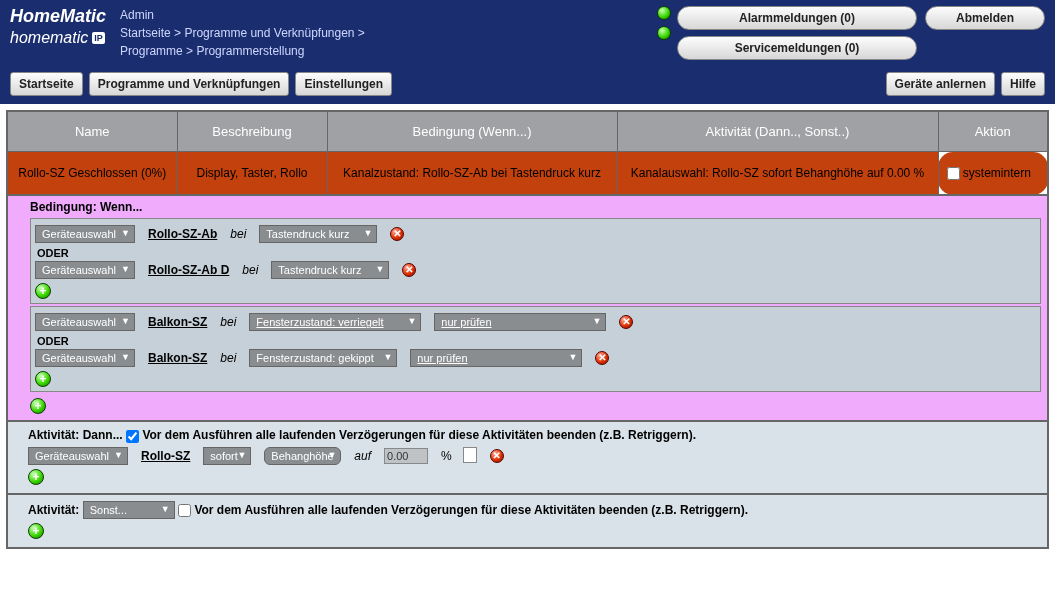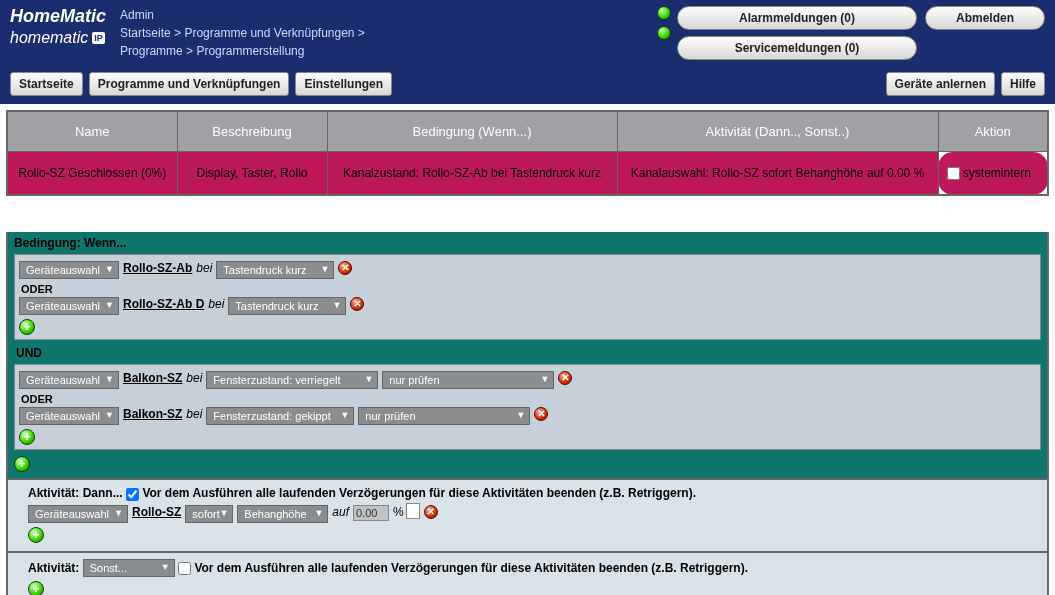--- a/index.html
+++ b/index.html
@@ -14,37 +14,37 @@
 .indicators { display:flex; flex-direction:column; gap:6px; margin-right:6px; align-items:center;}
 .led { width:14px; height:14px; border-radius:50%; background: radial-gradient(circle at 35% 30%, #c4ffb0, #3bd800 55%, #157500); border:1px solid #0a4000; }
 .hdr-buttons { display:grid; grid-template-columns: 240px 120px; gap:6px 8px; }
 .hdr-btn { background: linear-gradient(#fdfdfd,#d7d7d7); border:1px solid #888; border-radius:12px; padding:4px 0; text-align:center; font-size:12px; font-weight:bold; cursor:pointer; color:#222;}
 .navbar { background:#1a2d6e; padding:4px 10px 8px 10px; display:flex; gap:6px; }
 .nav-btn { background: linear-gradient(#fdfdfd,#d7d7d7); border:1px solid #888; border-radius:3px; padding:4px 8px; font-size:12px; font-weight:bold; cursor:pointer; color:#222;}
 .nav-spacer { flex:1; }
 .content { padding:6px; }
 .main-table { width:100%; border-collapse:collapse; border:2px solid #666; }
 .main-table th { background:#9fa1a4; color:#fff; font-weight:normal; padding:12px 4px; border:1px solid #666; font-size:13px;}
-.main-table td { background:#be185d; padding:14px 8px; border:1px solid #666; font-size:12px; text-align:center;}
-.section { border:2px solid #666; border-top:none; padding:4px 6px 6px 6px; background:#0f766e;margin-top:36px; }
+.main-table td { background:#c2410c; padding:14px 8px; border:1px solid #666; font-size:12px; text-align:center;}
+.section { border:2px solid #666; border-top:none; padding:4px 6px 6px 22px; background:#f0abfc; }
 .sec-title { font-weight:bold; font-size:12px; margin-bottom:4px; }
 .cond-box { border:1px solid #888; background:#c6d0d8; padding:6px 4px 4px 4px; margin-bottom:2px; }
-.cond-row { display:flex; align-items:flex-start; gap:4px; margin-bottom:4px; flex-wrap:wrap;}
+.cond-row { display:flex; align-items:center; gap:13px; margin-bottom:4px; flex-wrap:wrap;}
 .fake-select { background:#8a8d90; color:#fff; padding:2px 18px 2px 6px; font-size:11px; position:relative; border:1px solid #666; cursor:pointer; display:inline-block; white-space:nowrap;}
 .fake-select::after { content:"▼"; position:absolute; right:4px; top:2px; font-size:9px; color:#fff;}
 .dev-link { font-weight:bold; text-decoration:underline; color:#000; cursor:pointer;}
 .italic { font-style:italic; }
 .oder { font-weight:bold; font-size:11px; margin:2px 0 2px 2px;}
 .und { font-weight:bold; font-size:12px; padding:4px 0 4px 2px;}
 .add-icon { width:16px; height:16px; border-radius:50%; background: radial-gradient(circle at 35% 30%, #d0ffc0, #3bd800 55%, #157500); border:1px solid #0a4000; display:inline-flex; align-items:center; justify-content:center; color:#fff; font-weight:bold; font-size:12px; cursor:pointer; line-height:1;}
 .del-icon { width:14px; height:14px; border-radius:50%; background: radial-gradient(circle at 35% 30%, #ffb0a0, #e03000 55%, #7a1000); border:1px solid #5a0000; display:inline-flex; align-items:center; justify-content:center; color:#fff; font-weight:bold; font-size:10px; cursor:pointer; line-height:1;}
-.num-input { width:36px; padding:1px 2px; font-size:11px; border:1px solid #888; background:#c0c3c6; color:#333;}
+.num-input { width:44px; padding:1px 2px; font-size:11px; border:1px solid #888; background:#c0c3c6; color:#333;}
 .chk { vertical-align:middle; }
-.ws-small { width:172px; display:inline-block;}
-.ws-med { width:91px; display:inline-block;}
+.ws-small { width:172px; display:inline-block;text-decoration:underline;}
+.ws-med { width:77px; display:inline-block;border-radius:6px;}
 .activity-sec { border:2px solid #666; border-top:none; padding:6px 6px 8px 20px; background:#d9e2e8;}
 .copy-icon { width:12px; height:14px; background:#fff; border:1px solid #888; display:inline-block; position:relative; cursor:pointer;}
 .copy-icon::before { content:""; position:absolute; top:-3px; left:-3px; width:12px; height:14px; background:#fff; border:1px solid #888;}
 .aktion-cell { text-align:left !important; white-space:nowrap;border-radius:15px;}
 </style>
 </head>
 <body>
 
 <div class="header">
   <div class="logo-area">
@@ -121,21 +121,20 @@
     <div class="cond-row">
       <span class="fake-select">Geräteauswahl</span>
       <span class="dev-link">Rollo-SZ-Ab D</span>
       <span class="italic">bei</span>
       <span class="fake-select" style="width:118px">Tastendruck kurz</span>
       <span class="del-icon">✕</span>
     </div>
     <span class="add-icon">+</span>
   </div>
 
-  <div class="und">UND</div>
 
   <div class="cond-box">
     <div class="cond-row">
       <span class="fake-select">Geräteauswahl</span>
       <span class="dev-link">Balkon-SZ</span>
       <span class="italic">bei</span>
       <span class="fake-select ws-small">Fensterzustand: verriegelt</span>
       <span class="fake-select ws-small">nur prüfen</span>
       <span class="del-icon">✕</span>
     </div>

